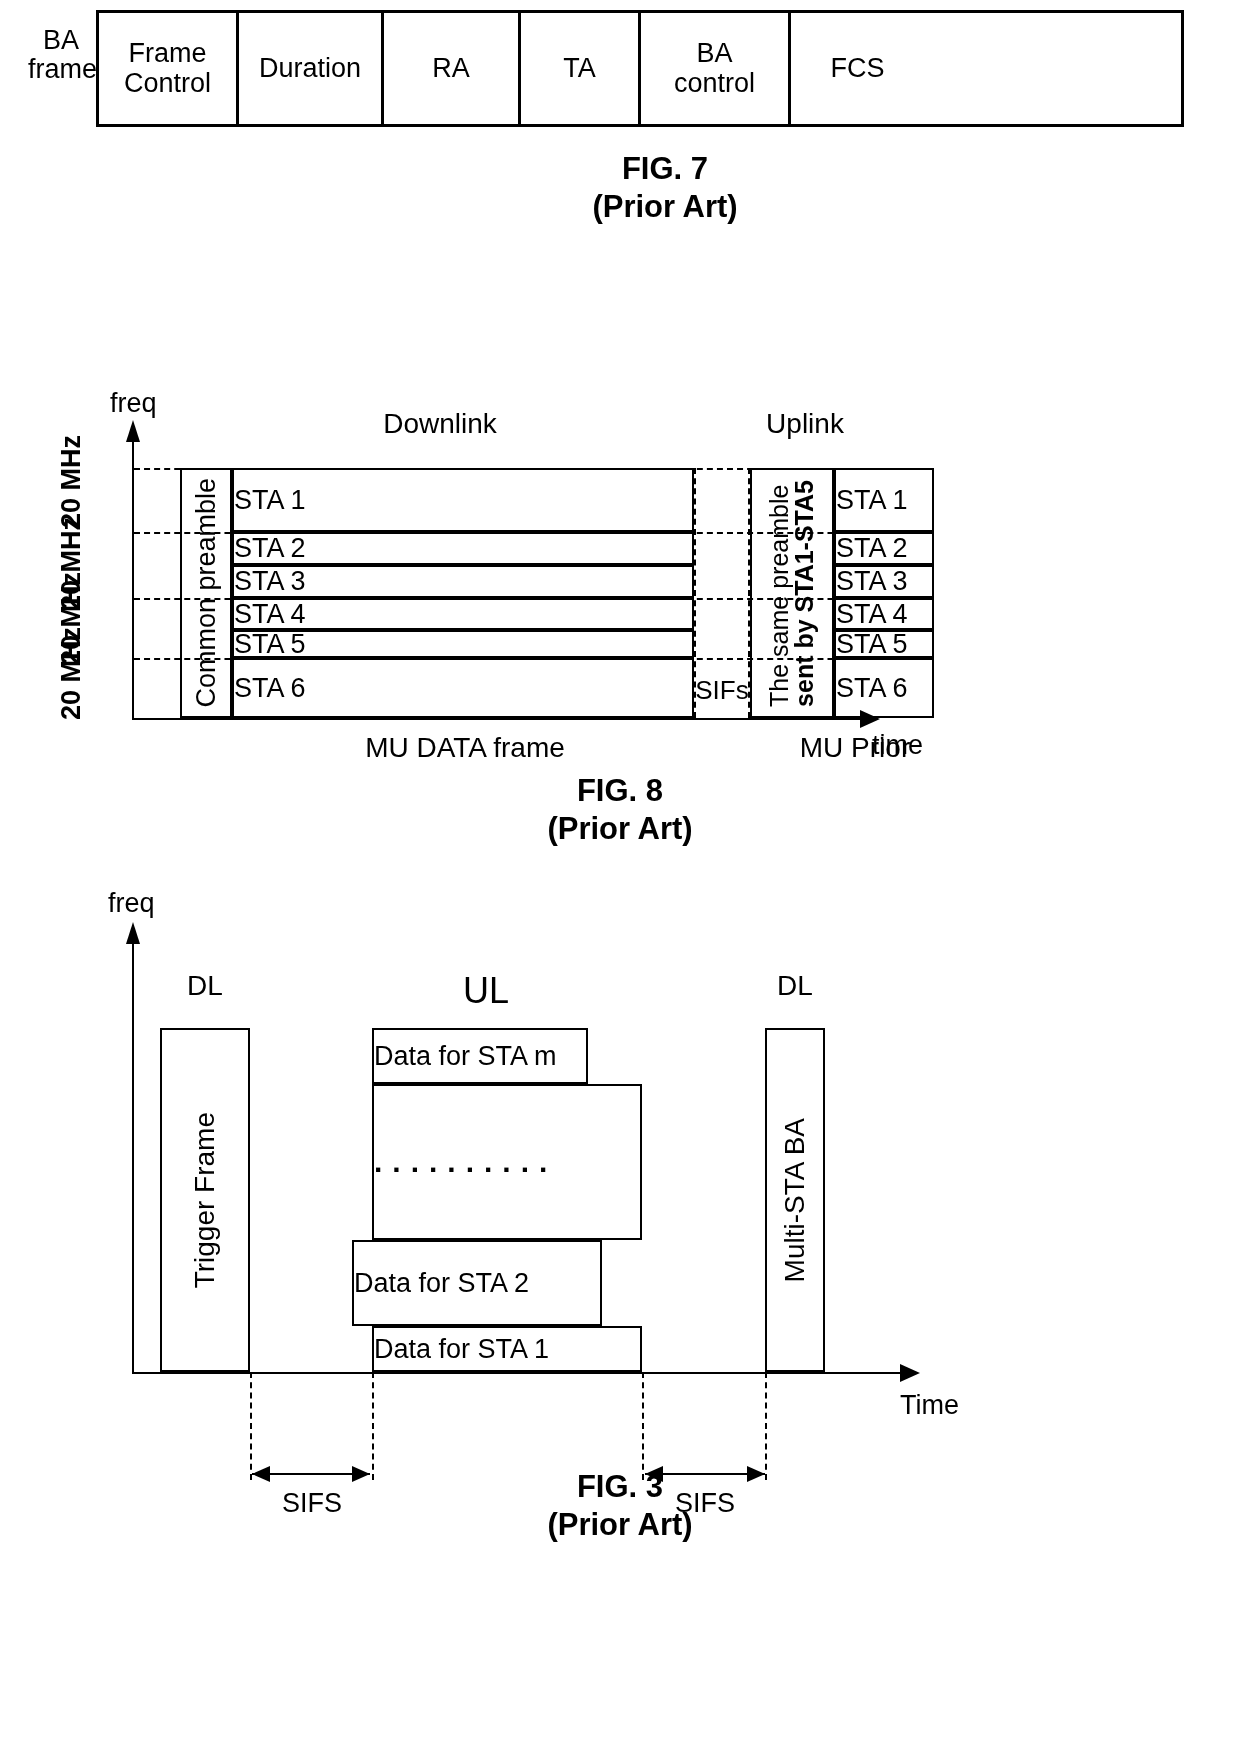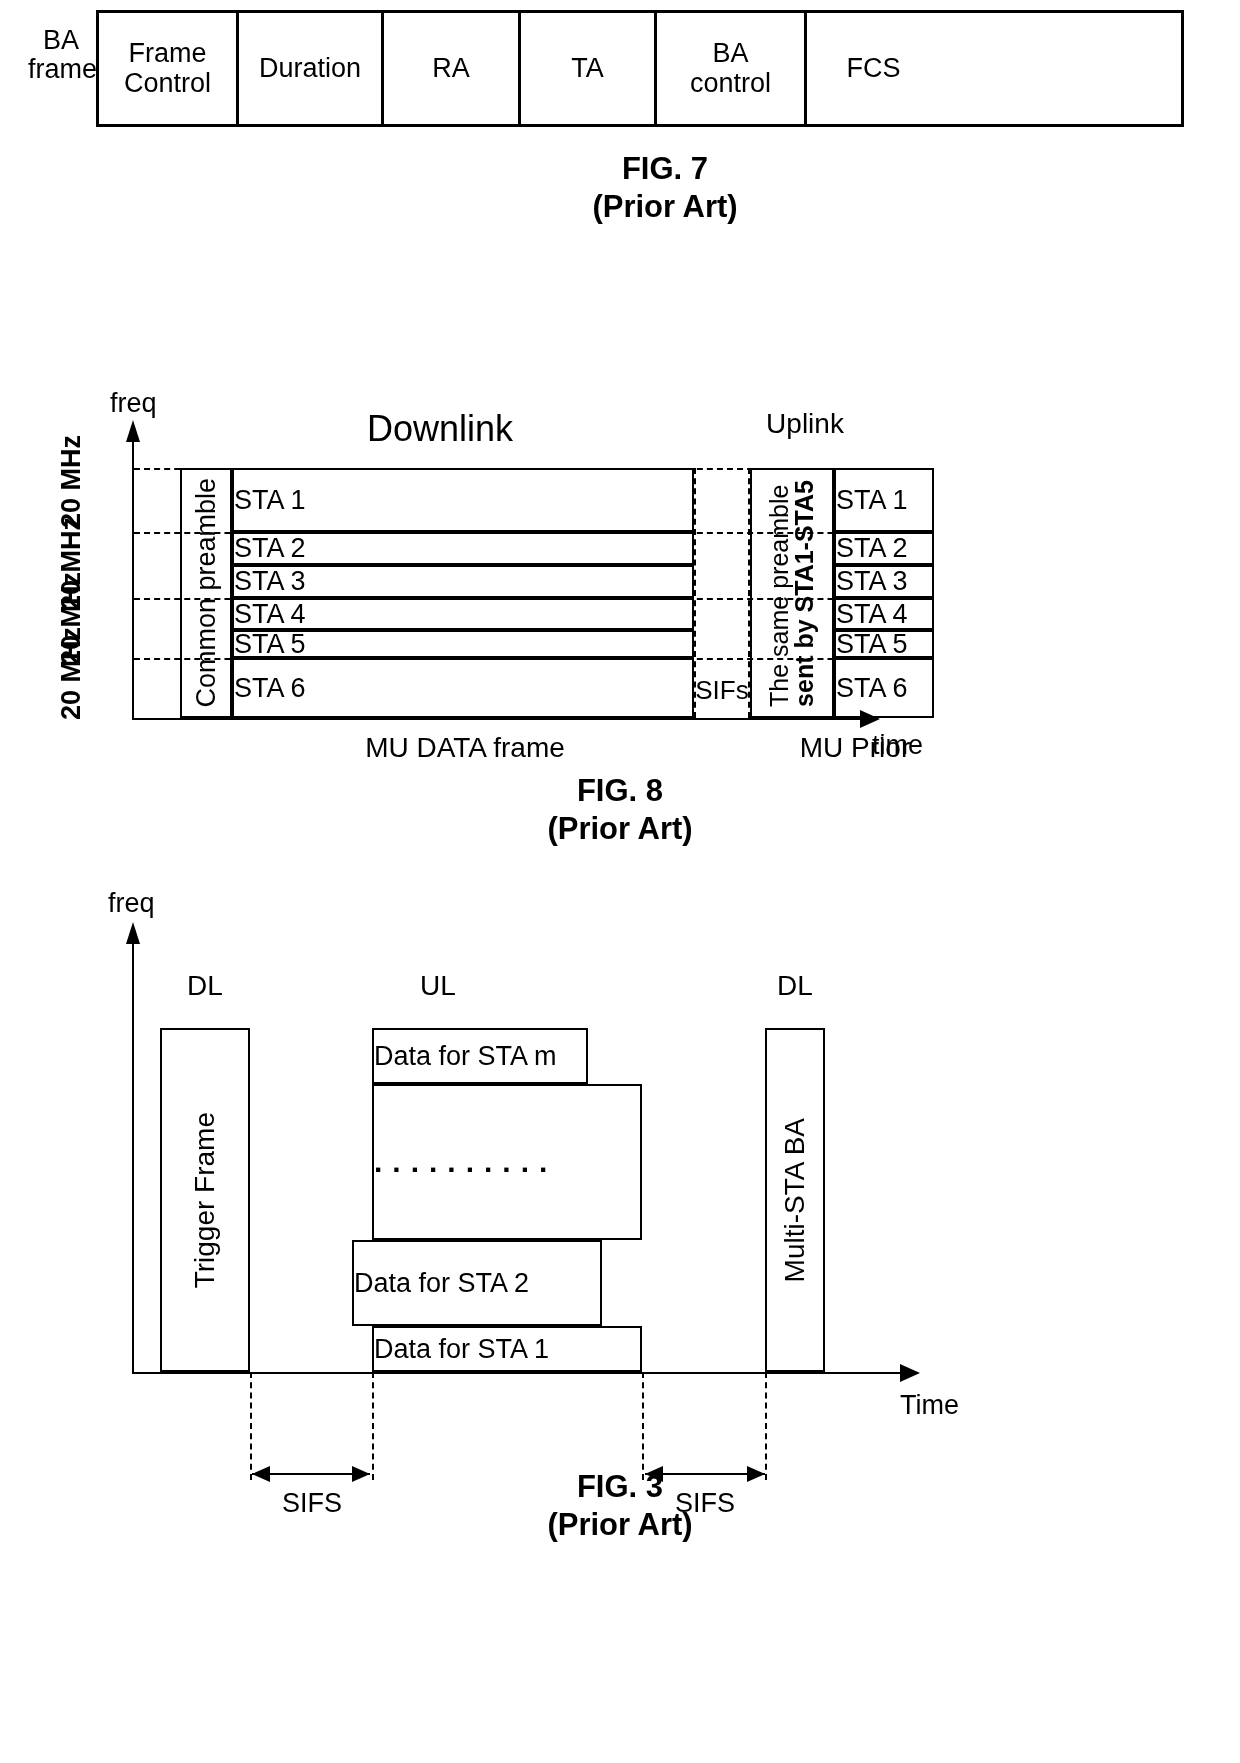--- a/index.html
+++ b/index.html
@@ -142,21 +142,21 @@
         <div>Frame</div>
         <div>Control</div>
       </div>
     </div>
     <div class="f7cell" style="width:145px">
       <div>Duration</div>
     </div>
     <div class="f7cell" style="width:137px">
       <div>RA</div>
     </div>
-    <div class="f7cell" style="width:136px">
+    <div class="f7cell" style="width:120px">
       <div>TA</div>
     </div>
     <div class="f7cell" style="width:150px">
       <div>
         <div>BA</div>
         <div>control</div>
       </div>
     </div>
     <div class="f7cell" style="width:133px">
       <div>FCS</div>
@@ -173,21 +173,21 @@
 
   <div class="abs axis-label-freq" style="left:110px; top:8px;">freq</div>
 
   <div class="abs arrow-head-up" style="left:126px; top:40px;"></div>
   <div class="abs arrow-line-v" style="left:132px; top:60px; height:280px;"></div>
 
   <div class="abs arrow-line-h" style="left:132px; top:338px; width:730px;"></div>
   <div class="abs arrow-head-right" style="left:860px; top:330px;"></div>
   <div class="abs" style="left:872px; top:350px; font-size:27px;">time</div>
 
-  <div class="abs" style="left:330px; top:28px; width:220px; text-align:center; font-size:36px;">Downlink</div>
+  <div class="abs" style="left:330px; top:28px; width:220px; text-align:center; font-size:28px;">Downlink</div>
   <div class="abs" style="left:730px; top:28px; width:150px; text-align:center; font-size:28px;">Uplink</div>
 
   <div class="abs vlabel vlabel-bold" style="left:58px; top:88px; height:60px;">20 MHz</div>
   <div class="abs vlabel vlabel-bold" style="left:58px; top:152px; height:78px;">20 MHz</div>
   <div class="abs vlabel vlabel-bold" style="left:58px; top:215px; height:70px;">20 MHz</div>
   <div class="abs vlabel vlabel-bold" style="left:58px; top:270px; height:70px;">20 MHz</div>
 
   <div class="abs dashline-h" style="left:134px; top:88px; width:800px;"></div>
   <div class="abs dashline-h" style="left:134px; top:152px; width:800px;"></div>
   <div class="abs dashline-h" style="left:134px; top:218px; width:800px;"></div>
@@ -260,21 +260,21 @@
   <div class="abs axis-label-freq" style="left:108px; top:8px;">freq</div>
 
   <div class="abs arrow-head-up" style="left:126px; top:42px;"></div>
   <div class="abs arrow-line-v" style="left:132px; top:62px; height:432px;"></div>
 
   <div class="abs arrow-line-h" style="left:132px; top:492px; width:770px;"></div>
   <div class="abs arrow-head-right" style="left:900px; top:484px;"></div>
   <div class="abs" style="left:900px; top:510px; font-size:27px;">Time</div>
 
   <div class="abs" style="left:160px; top:90px; width:90px; text-align:center; font-size:28px;">DL</div>
-  <div class="abs" style="left:420px; top:90px; width:180px; font-size:28px;">UL</div>
+  <div class="abs" style="left:396px; top:90px; width:180px; text-align:center; font-size:36px;">UL</div>
   <div class="abs" style="left:750px; top:90px; width:90px; text-align:center; font-size:28px;">DL</div>
 
   <div class="abs plainbox" style="left:160px; top:148px; width:90px; height:344px;">
     <div class="vlabel" style="font-size:28px;">Trigger Frame</div>
   </div>
 
   <div class="abs cellbox" style="left:372px; top:148px; width:216px; height:56px;">
     <span>Data for STA m</span>
   </div>
   <div class="abs cellbox" style="left:372px; top:204px; width:270px; height:156px;">

